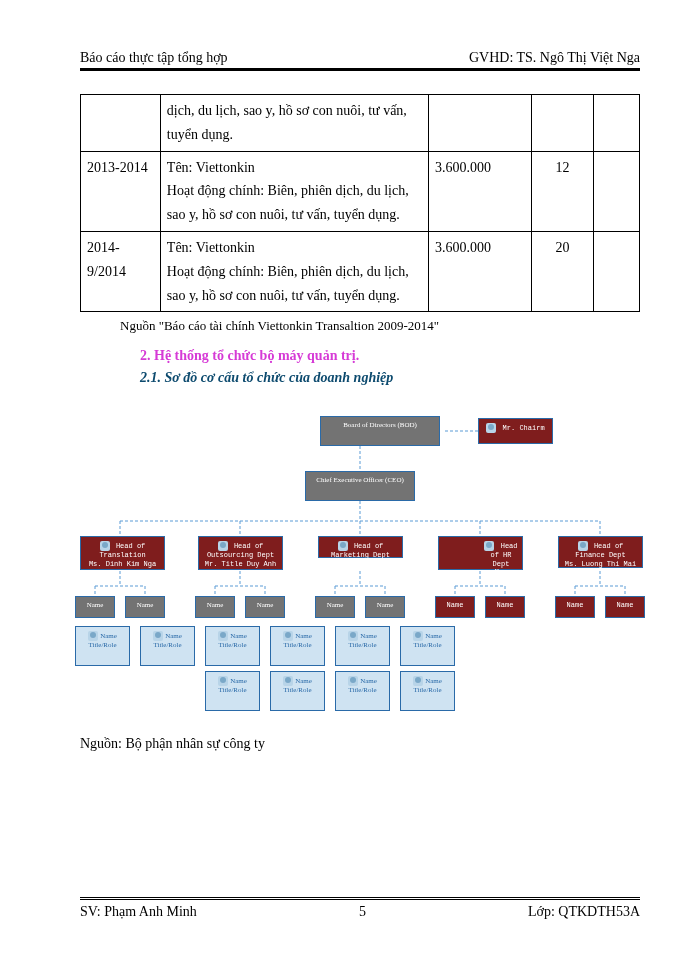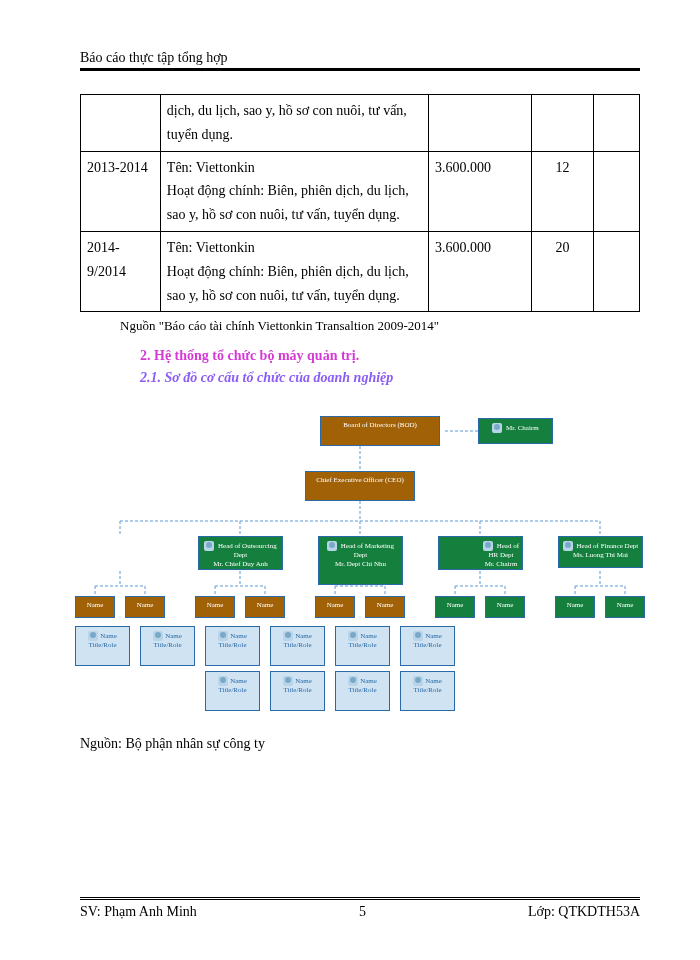--- a/index.html
+++ b/index.html
@@ -35,38 +35,38 @@
     font-size: 14px;
     line-height: 1.7;
   }
   .col-period { width: 70px; }
   .col-desc { width: 235px; }
   .col-amt { width: 90px; }
   .col-num { width: 55px; text-align: center; }
   .col-last { width: 40px; }
   .source { font-size: 13px; margin: 4px 0 14px 40px; }
   .heading2 { color: #d63ad6; font-weight: bold; font-size: 14px; margin: 6px 0 6px 60px; }
-  .heading21 { color: #8b5cf6; font-weight: bold; font-style: italic; font-size: 14px; margin: 0 0 20px 60px; }
+  .heading21 { color: #0c4a6e; font-weight: bold; font-style: italic; font-size: 14px; margin: 0 0 20px 60px; }
   .org-chart {
     position: relative;
     width: 100%;
     height: 320px;
     margin-bottom: 10px;
   }
   .node {
     position: absolute;
-    background: #a16207;
+    background: #737373;
     color: #fff;
     font-size: 7px;
     text-align: center;
     padding: 4px 2px;
     border: 1px solid #2a6aa8;
     line-height: 1.2;
   }
-  .node.light { background: #15803d; }
+  .node.light { background: #7f1d1d; font-family: Liberation Mono, monospace; }
   .node.pale { background: #cfe3f2; color: #2a6aa8; }
   .avatar {
     display: inline-block;
     width: 10px; height: 10px;
     background: #b8d4e8;
     border-radius: 2px;
     vertical-align: middle;
     margin-right: 2px;
   }
   .avatar::after{
@@ -98,20 +98,21 @@
   }
   .dbl-rule{ border-bottom:1px solid #000; margin-top:1px;}
 </style>
 </head>
 <body>
 
 <div class="page">
 
   <div class="header-row">
     <span>Báo cáo thực tập tổng hợp</span>
+    <span>GVHD: TS. Ngô Thị Việt Nga</span>
   </div>
   <div class="dbl-rule" style="margin-top:-25px; margin-bottom:23px;"></div>
 
   <table class="data">
     <tbody>
         <tr>
       <td class="col-period"></td>
       <td class="col-desc">dịch, du lịch, sao y, hồ sơ con nuôi, tư vấn, tuyển dụng.</td>
       <td class="col-amt"></td>
       <td class="col-num"></td>
@@ -179,26 +180,31 @@
       <span>Board of Directors (BOD)</span>
     </div>
     <div class="node light" style="left:398px; top:12px; width:75px; height:26px;">
       <span class="avatar"></span>
       <span>Mr. Chairm</span>
     </div>
     <div class="node" style="left:225px; top:65px; width:110px; height:30px;">
       <span>Chief Executive Officer (CEO)</span>
     </div>
 
+    <div class="node light" style="left:0px; top:130px; width:85px; height:34px;">
+      <span class="avatar"></span>
+      <span>Head of Translation</span><br>
+      <span>Ms. Dinh Kim Nga</span>
+    </div>
     <div class="node light" style="left:118px; top:130px; width:85px; height:34px;">
       <span class="avatar"></span>
       <span>Head of Outsourcing Dept</span><br>
-      <span>Mr. Chief Duy Anh</span>
-    </div>
-    <div class="node light" style="left:238px; top:130px; width:85px; height:49px;">
+      <span>Mr. Title Duy Anh</span>
+    </div>
+    <div class="node light" style="left:238px; top:130px; width:85px; height:22px;">
       <span class="avatar"></span>
       <span>Head of Marketing Dept</span><br>
       <span>Mr. Dept Chi Nhu</span>
     </div>
     <div class="node light" style="left:358px; top:130px; width:85px; height:34px;padding-left:43px;">
       <span class="avatar"></span>
       <span>Head of HR Dept</span><br>
       <span>Mr. Chairm</span>
     </div>
     <div class="node light" style="left:478px; top:130px; width:85px; height:32px;">

